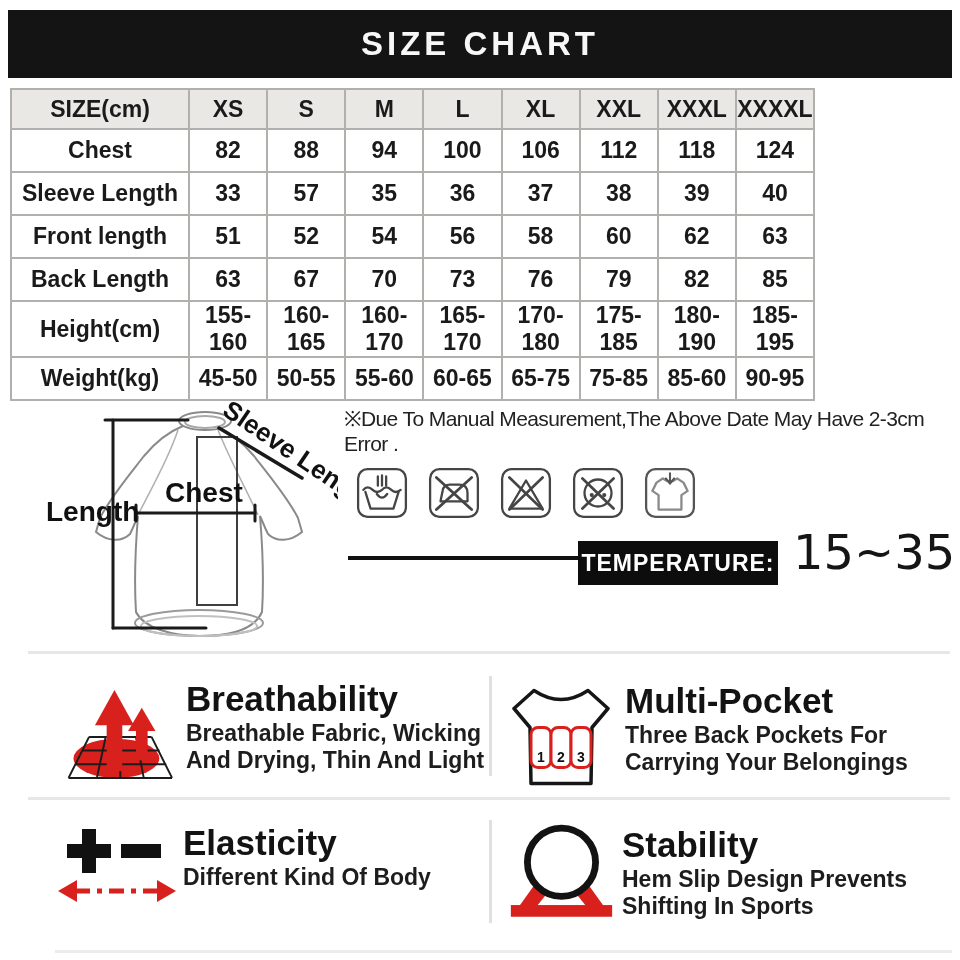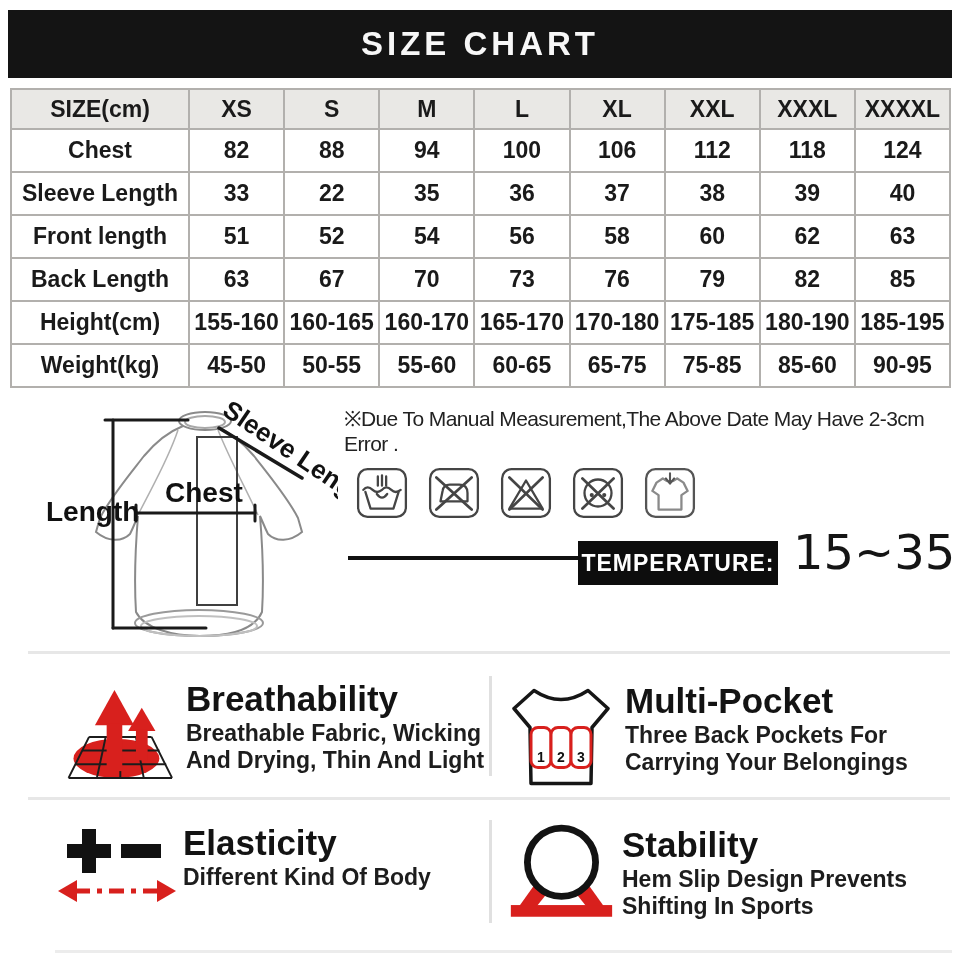--- a/index.html
+++ b/index.html
@@ -5,21 +5,21 @@
   html,body{margin:0;padding:0;background:#ffffff;}
   #canvas{position:relative;width:960px;height:960px;background:#ffffff;overflow:hidden;
           font-family:"Liberation Sans",sans-serif;color:#161616;}
 
   
   .banner{position:absolute;left:8px;top:10px;width:944px;height:68px;background:#141414;
           display:flex;align-items:center;justify-content:center;}
   .banner h1{margin:0;color:#f7f7f7;font-size:33px;font-weight:bold;letter-spacing:4px;}
 
   
-  table.size-table{position:absolute;left:10px;top:88px;width:941px;border-collapse:collapse;
+  table.size-table{position:absolute;left:10px;top:88px;width:805px;border-collapse:collapse;
           table-layout:fixed;}
   .size-table th,.size-table td{border:2px solid #b2b0ad;text-align:center;vertical-align:middle;
           font-size:23px;font-weight:bold;padding:0;color:#1a1a1a;}
   .size-table thead tr{height:40px;background:#e9e8e5;}
   .size-table tbody tr{height:43px;background:#ffffff;}
   .size-table tr > :first-child{width:176px;}
 
   
   .note{position:absolute;left:344px;top:404px;width:610px;font-size:21px;font-weight:normal;
         letter-spacing:-0.6px;color:#222;}
@@ -86,21 +86,21 @@
           <td>94</td>
           <td>100</td>
           <td>106</td>
           <td>112</td>
           <td>118</td>
           <td>124</td>
         </tr>
         <tr>
           <th>Sleeve Length</th>
           <td>33</td>
-          <td>22</td>
+          <td>57</td>
           <td>35</td>
           <td>36</td>
           <td>37</td>
           <td>38</td>
           <td>39</td>
           <td>40</td>
         </tr>
         <tr>
           <th>Front length</th>
           <td>51</td>

